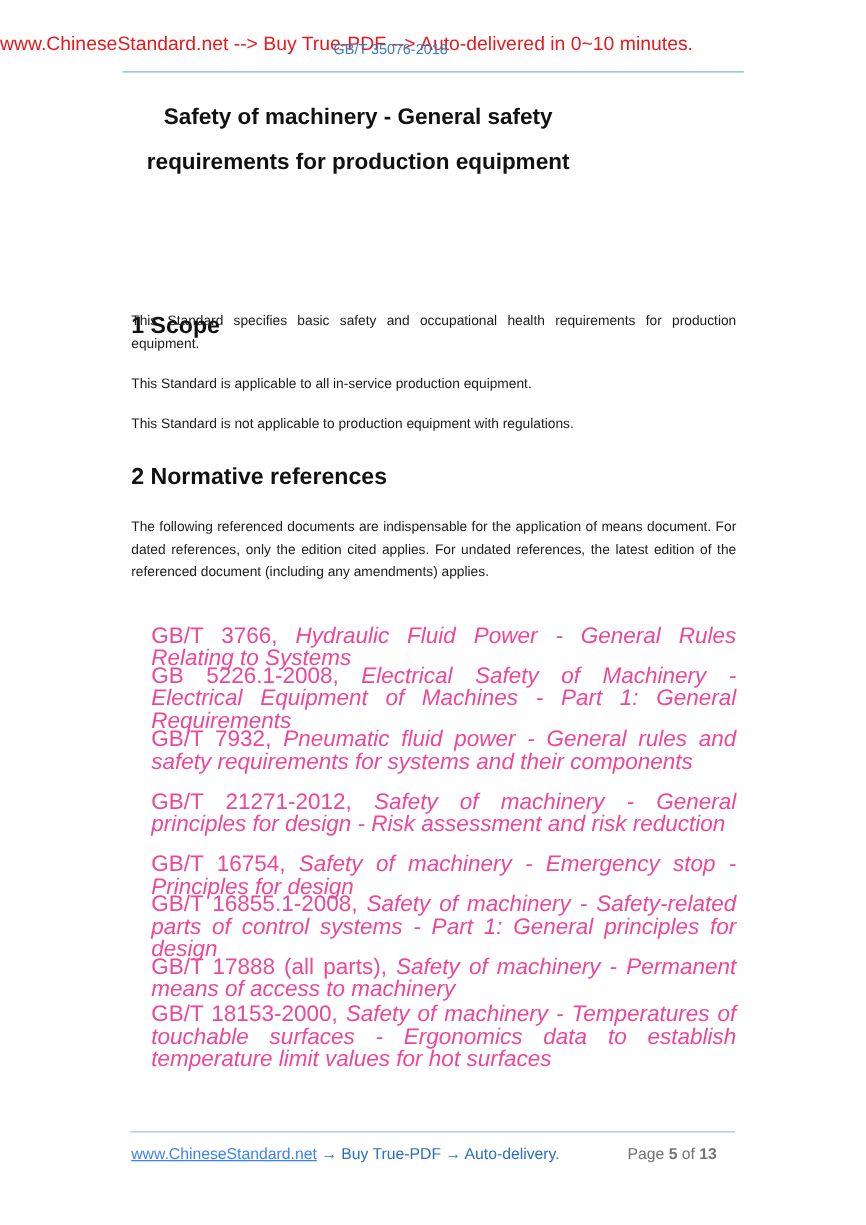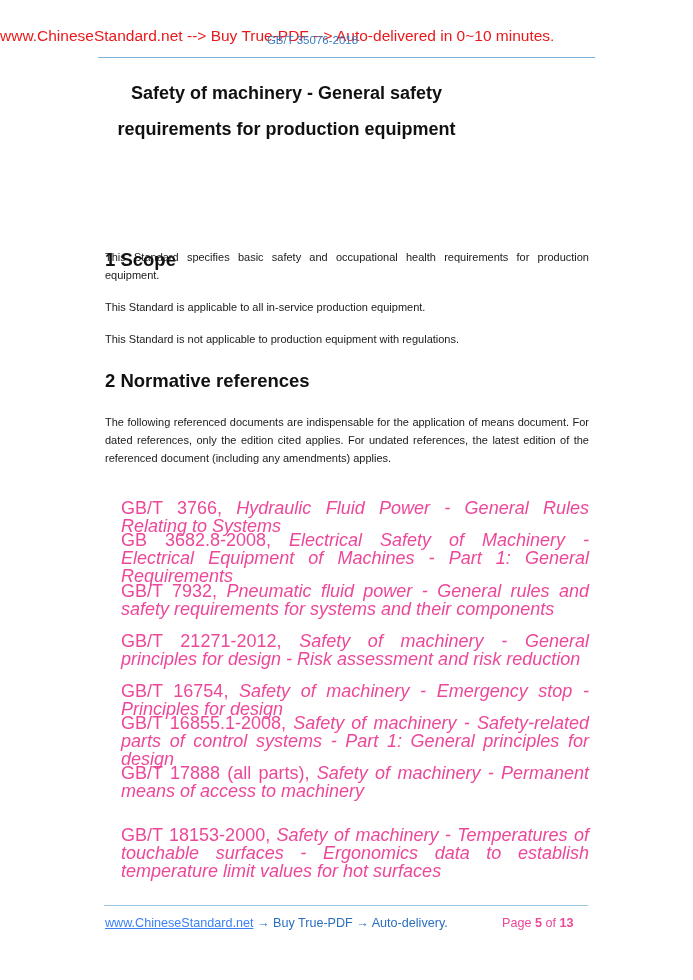--- a/index.html
+++ b/index.html
@@ -40,21 +40,21 @@
     .footer-rule {
       position: absolute; top: 905px; left: 104px; width: 484px; height: 1px;
       background: #9ac6e6;
     }
     .footer-left {
       position: absolute; top: 916px; left: 105px; font-size: 12.6px; color: #2a6fbf;
       white-space: nowrap;
     }
     .footer-left a { color: #3b82f6; text-decoration: underline; }
     .footer-right {
-      position: absolute; top: 916px; left: 502px; font-size: 12.6px; color: #ec4899;
+      position: absolute; top: 916px; left: 502px; font-size: 12.6px; color: #737373;
       white-space: nowrap;
     }
     .footer-right b { font-weight: bold; }
   </style>
 </head>
 <body>
 
 <div class="top-banner">www.ChineseStandard.net --&gt; Buy True-PDF --&gt; Auto-delivered in 0~10 minutes.</div>
 <div class="doc-code">GB/T 35076-2018</div>
 <div class="header-rule"></div>
@@ -64,23 +64,23 @@
 
 <div class="h1" style="top:205px;margin-top:44px;">1 Scope</div>
 <div class="para" style="top:248px;">This Standard specifies basic safety and occupational health requirements for production equipment.</div>
 <div class="para" style="top:298px;">This Standard is applicable to all in-service production equipment.</div>
 <div class="para" style="top:330px;">This Standard is not applicable to production equipment with regulations.</div>
 
 <div class="h1" style="top:370px;">2 Normative references</div>
 <div class="para" style="top:413px;">The following referenced documents are indispensable for the application of means document. For dated references, only the edition cited applies. For undated references, the latest edition of the referenced document (including any amendments) applies.</div>
 
 <div class="ref" style="top:499px;"><span>GB/T 3766, </span><em>Hydraulic Fluid Power - General Rules Relating to Systems</em></div>
-<div class="ref" style="top:531px;"><span>GB 3682.8-2008, </span><em>Electrical Safety of Machinery - Electrical Equipment of Machines - Part 1: General Requirements</em></div>
+<div class="ref" style="top:531px;"><span>GB 5226.1-2008, </span><em>Electrical Safety of Machinery - Electrical Equipment of Machines - Part 1: General Requirements</em></div>
 <div class="ref" style="top:582px;"><span>GB/T 7932, </span><em>Pneumatic fluid power - General rules and safety requirements for systems and their components</em></div>
 <div class="ref" style="top:632px;"><span>GB/T 21271-2012, </span><em>Safety of machinery - General principles for design - Risk assessment and risk reduction</em></div>
 <div class="ref" style="top:682px;"><span>GB/T 16754, </span><em>Safety of machinery - Emergency stop - Principles for design</em></div>
 <div class="ref" style="top:714px;"><span>GB/T 16855.1-2008, </span><em>Safety of machinery - Safety-related parts of control systems - Part 1: General principles for design</em></div>
 <div class="ref" style="top:764px;"><span>GB/T 17888 (all parts), </span><em>Safety of machinery - Permanent means of access to machinery</em></div>
-<div class="ref" style="top:826px;"><span>GB/T 18153-2000, </span><em>Safety of machinery - Temperatures of touchable surfaces - Ergonomics data to establish temperature limit values for hot surfaces</em></div>
+<div class="ref" style="top:802px;"><span>GB/T 18153-2000, </span><em>Safety of machinery - Temperatures of touchable surfaces - Ergonomics data to establish temperature limit values for hot surfaces</em></div>
 
 <div class="footer-rule"></div>
 <div class="footer-left"><a>www.ChineseStandard.net</a><span> → Buy True-PDF → Auto-delivery.</span></div>
 <div class="footer-right"><span>Page </span><b>5</b><span> of </span><b>13</b></div>
 
 </body></html>

